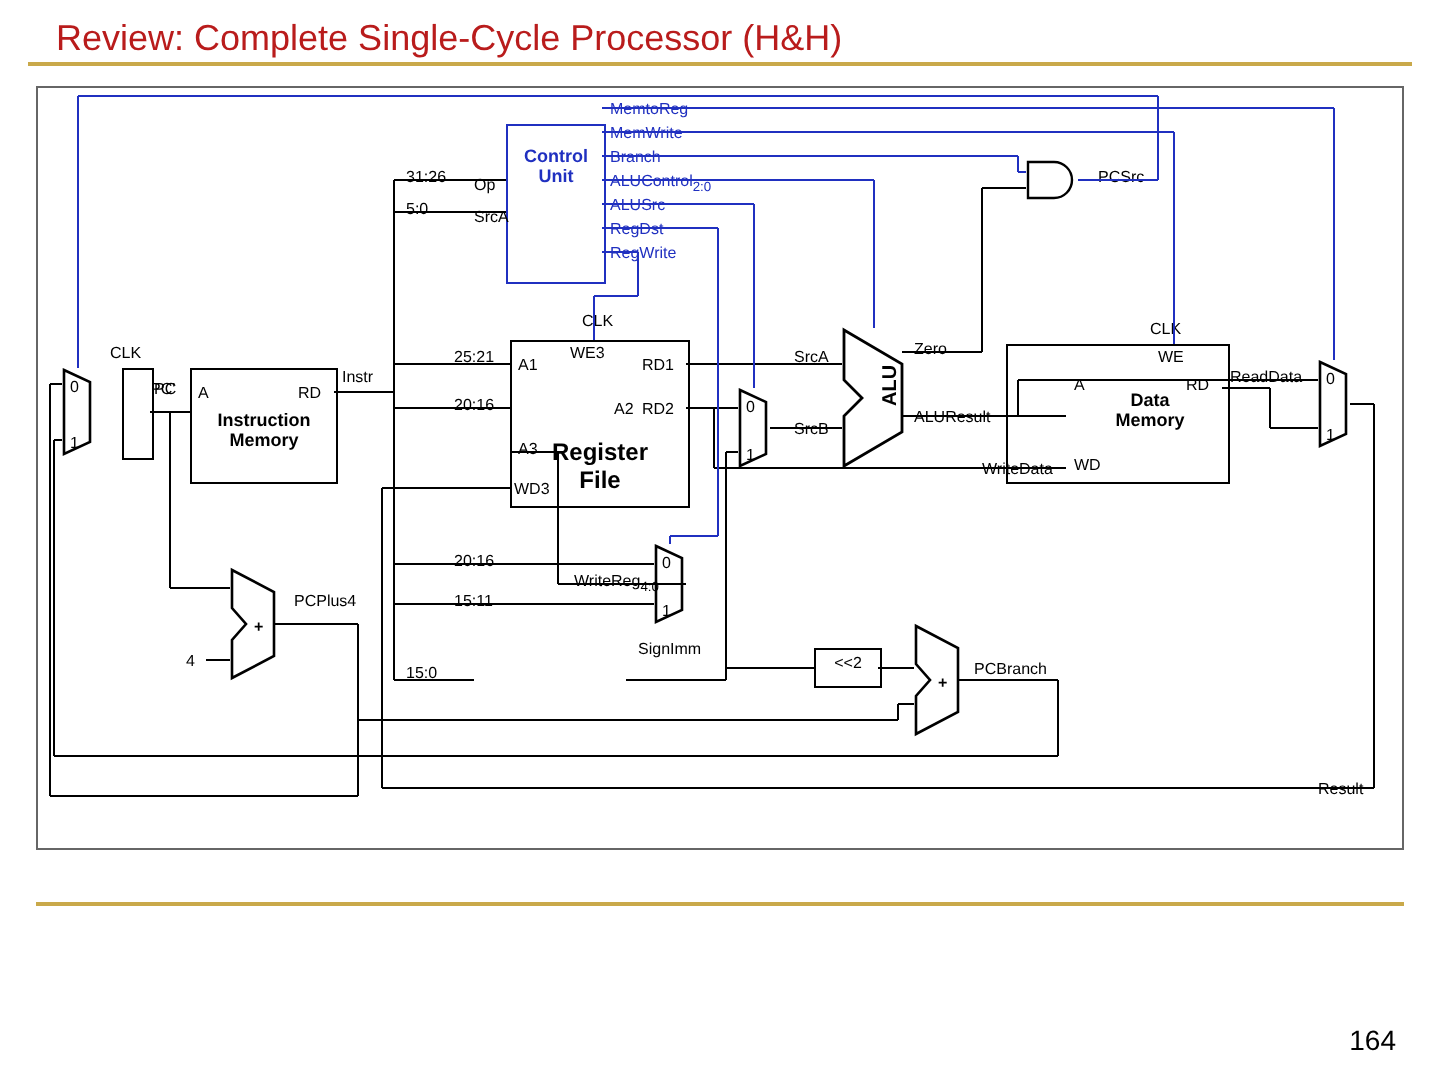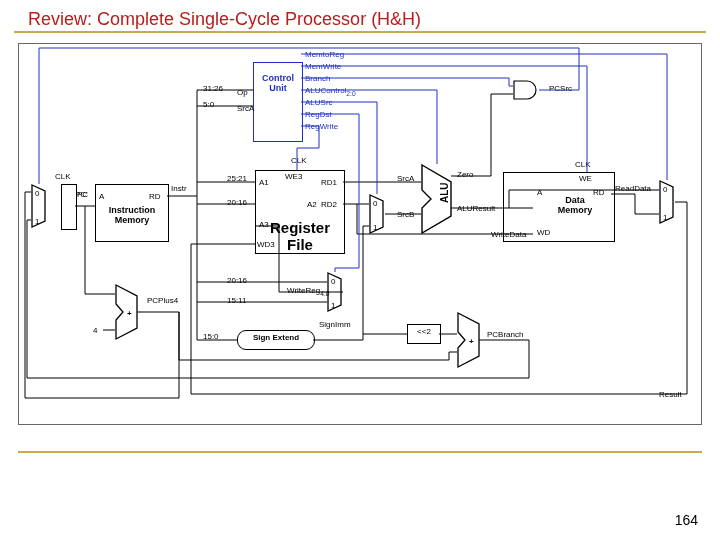--- a/index.html
+++ b/index.html
@@ -91,21 +91,21 @@
   <div class="lbl" style="left:58px; top:146px;">PC</div>
 
   <div class="box" style="left:76px; top:140px; width:72px; height:56px;">
     <div style="font-weight:bold; padding-top:20px; font-size:9px;">Instruction<br>Memory</div>
   </div>
   <div class="lbl" style="left:80px; top:148px;">A</div>
   <div class="lbl" style="left:130px; top:148px;">RD</div>
   <div class="lbl" style="left:152px; top:140px;">Instr</div>
 
   <div class="box" style="left:236px; top:126px; width:88px; height:82px;">
-    <div style="font-weight:bold; padding-top:48px; font-size:15px;">Register<br>File</div>
+    <div style="font-weight:bold; padding-top:48px; font-size:12px;">Register<br>File</div>
   </div>
   <div class="lbl" style="left:240px; top:134px;">A1</div>
   <div class="lbl" style="left:240px; top:156px;margin-left:48px;">A2</div>
   <div class="lbl" style="left:240px; top:176px;">A3</div>
   <div class="lbl" style="left:238px; top:196px;">WD3</div>
   <div class="lbl" style="left:266px; top:128px;">WE3</div>
   <div class="lbl" style="left:302px; top:134px;">RD1</div>
   <div class="lbl" style="left:302px; top:156px;">RD2</div>
 
   <div class="lbl" style="left:208px; top:130px;">25:21</div>
@@ -114,23 +114,20 @@
   <div class="lbl" style="left:208px; top:252px;">15:11</div>
   <div class="lbl" style="left:184px; top:288px;">15:0</div>
 
   <svg style="left:308px; top:228px;" width="18" height="40">
     <path d="M1 1 L14 7 L14 33 L1 39 Z" fill="#fff" stroke="#000" stroke-width="1.3"></path>
     <text x="4" y="12">0</text>
     <text x="4" y="36">1</text>
   </svg>
   <div class="lbl" style="left:268px; top:242px;"><span>WriteReg</span><sub>4:0</sub></div>
 
-  <div class="box" style="left:218px; top:286px; width:76px; height:18px; border-radius:9px;">
-    <div style="font-weight:bold; padding-top:2px;">Sign Extend</div>
-  </div>
   <div class="lbl" style="left:300px; top:276px;">SignImm</div>
 
   <svg style="left:350px; top:150px;" width="18" height="40">
     <path d="M1 1 L14 7 L14 33 L1 39 Z" fill="#fff" stroke="#000" stroke-width="1.3"></path>
     <text x="4" y="12">0</text>
     <text x="4" y="36">1</text>
   </svg>
 
   <svg style="left:402px; top:120px;" width="34" height="70">
     <path d="M1 1 L30 18 L30 52 L1 69 L1 44 L10 35 L1 26 Z" fill="#fff" stroke="#000" stroke-width="1.4"></path>

